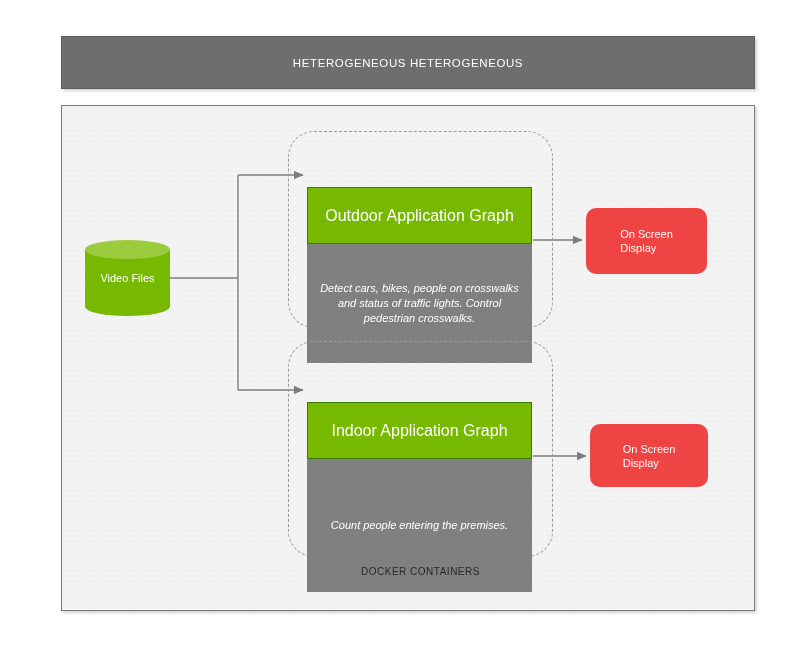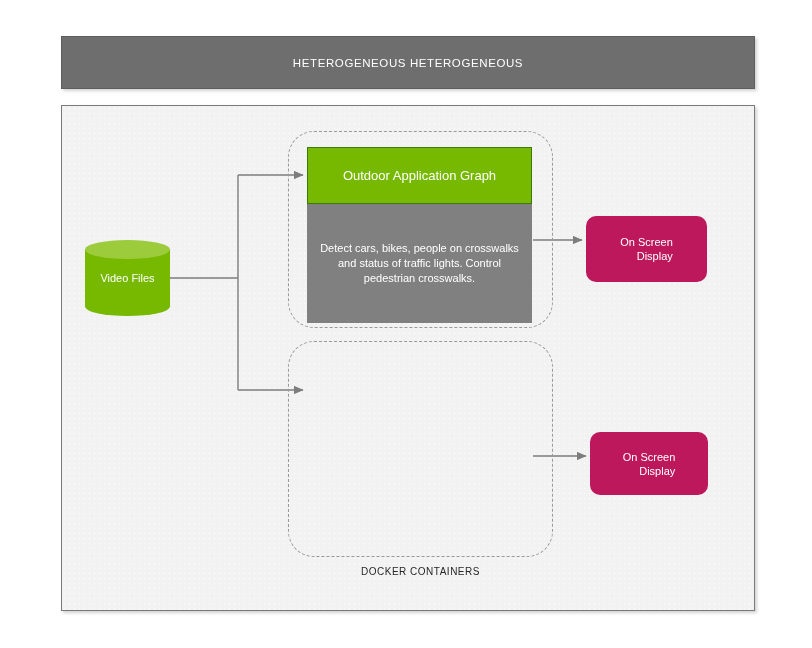--- a/index.html
+++ b/index.html
@@ -119,58 +119,59 @@
   .app-card-header {
     width: 100%;
     height: 57px;
     background: #76b900;
     border: 1.5px solid #3e7a0a;
     box-sizing: border-box;
     display: flex;
     align-items: center;
     justify-content: center;
     color: #ffffff;
-    font-size: 13px;
+    font-size: 16px;
+    margin-top: 40px;
   }
   .app-card-body {
     width: 100%;
     background: #808080;
     background-image:
       radial-gradient(rgba(255,255,255,0.05) 0.6px, transparent 0.7px);
     background-size: 4px 4px;
     box-sizing: border-box;
     display: flex;
     align-items: center;
     justify-content: center;
     padding: 4px 8px;
+    font-style: italic;
   }
   #app-card-outdoor .app-card-body { height: 119px; align-items: center; }
   #app-card-indoor .app-card-body  { height: 133px; align-items: center; }
 
   .app-card-body .body-text {
     color: #ffffff;
     font-size: 11px;
     line-height: 15px;
     text-align: center;
   }
 
   
   .osd-box {
     position: absolute;
-    background: #be185d;
+    background: #ef4444;
     border-radius: 10px;
     display: flex;
     align-items: center;
     justify-content: center;
-    text-align: right;
+    text-align: left;
     color: #ffffff;
     font-size: 11px;
     line-height: 14px;
     box-sizing: border-box;
-    margin-top: 8px;
   }
   #osd-box-outdoor { left: 586px; top: 208px; width: 121px; height: 66px; }
   #osd-box-indoor  { left: 590px; top: 424px; width: 118px; height: 63px; }
 
   
   #docker-caption {
     position: absolute;
     left: 288px;
     top: 566px;
     width: 265px;
@@ -230,20 +231,26 @@
 
   <div class="app-card" id="app-card-outdoor">
     <div class="app-card-header">Outdoor Application Graph</div>
     <div class="app-card-body">
       <span class="body-text">Detect cars, bikes, people on crosswalks and status of traffic lights. Control pedestrian crosswalks.</span>
     </div>
   </div>
 
   <div class="docker-group" id="docker-group-indoor"></div>
 
+  <div class="app-card" id="app-card-indoor">
+    <div class="app-card-header">Indoor Application Graph</div>
+    <div class="app-card-body">
+      <span class="body-text">Count people entering the premises.</span>
+    </div>
+  </div>
 
   <div class="osd-box" id="osd-box-outdoor">
     <span>
       <span>On Screen</span><br>
       <span>Display</span>
     </span>
   </div>
 
   <div class="osd-box" id="osd-box-indoor">
     <span>

